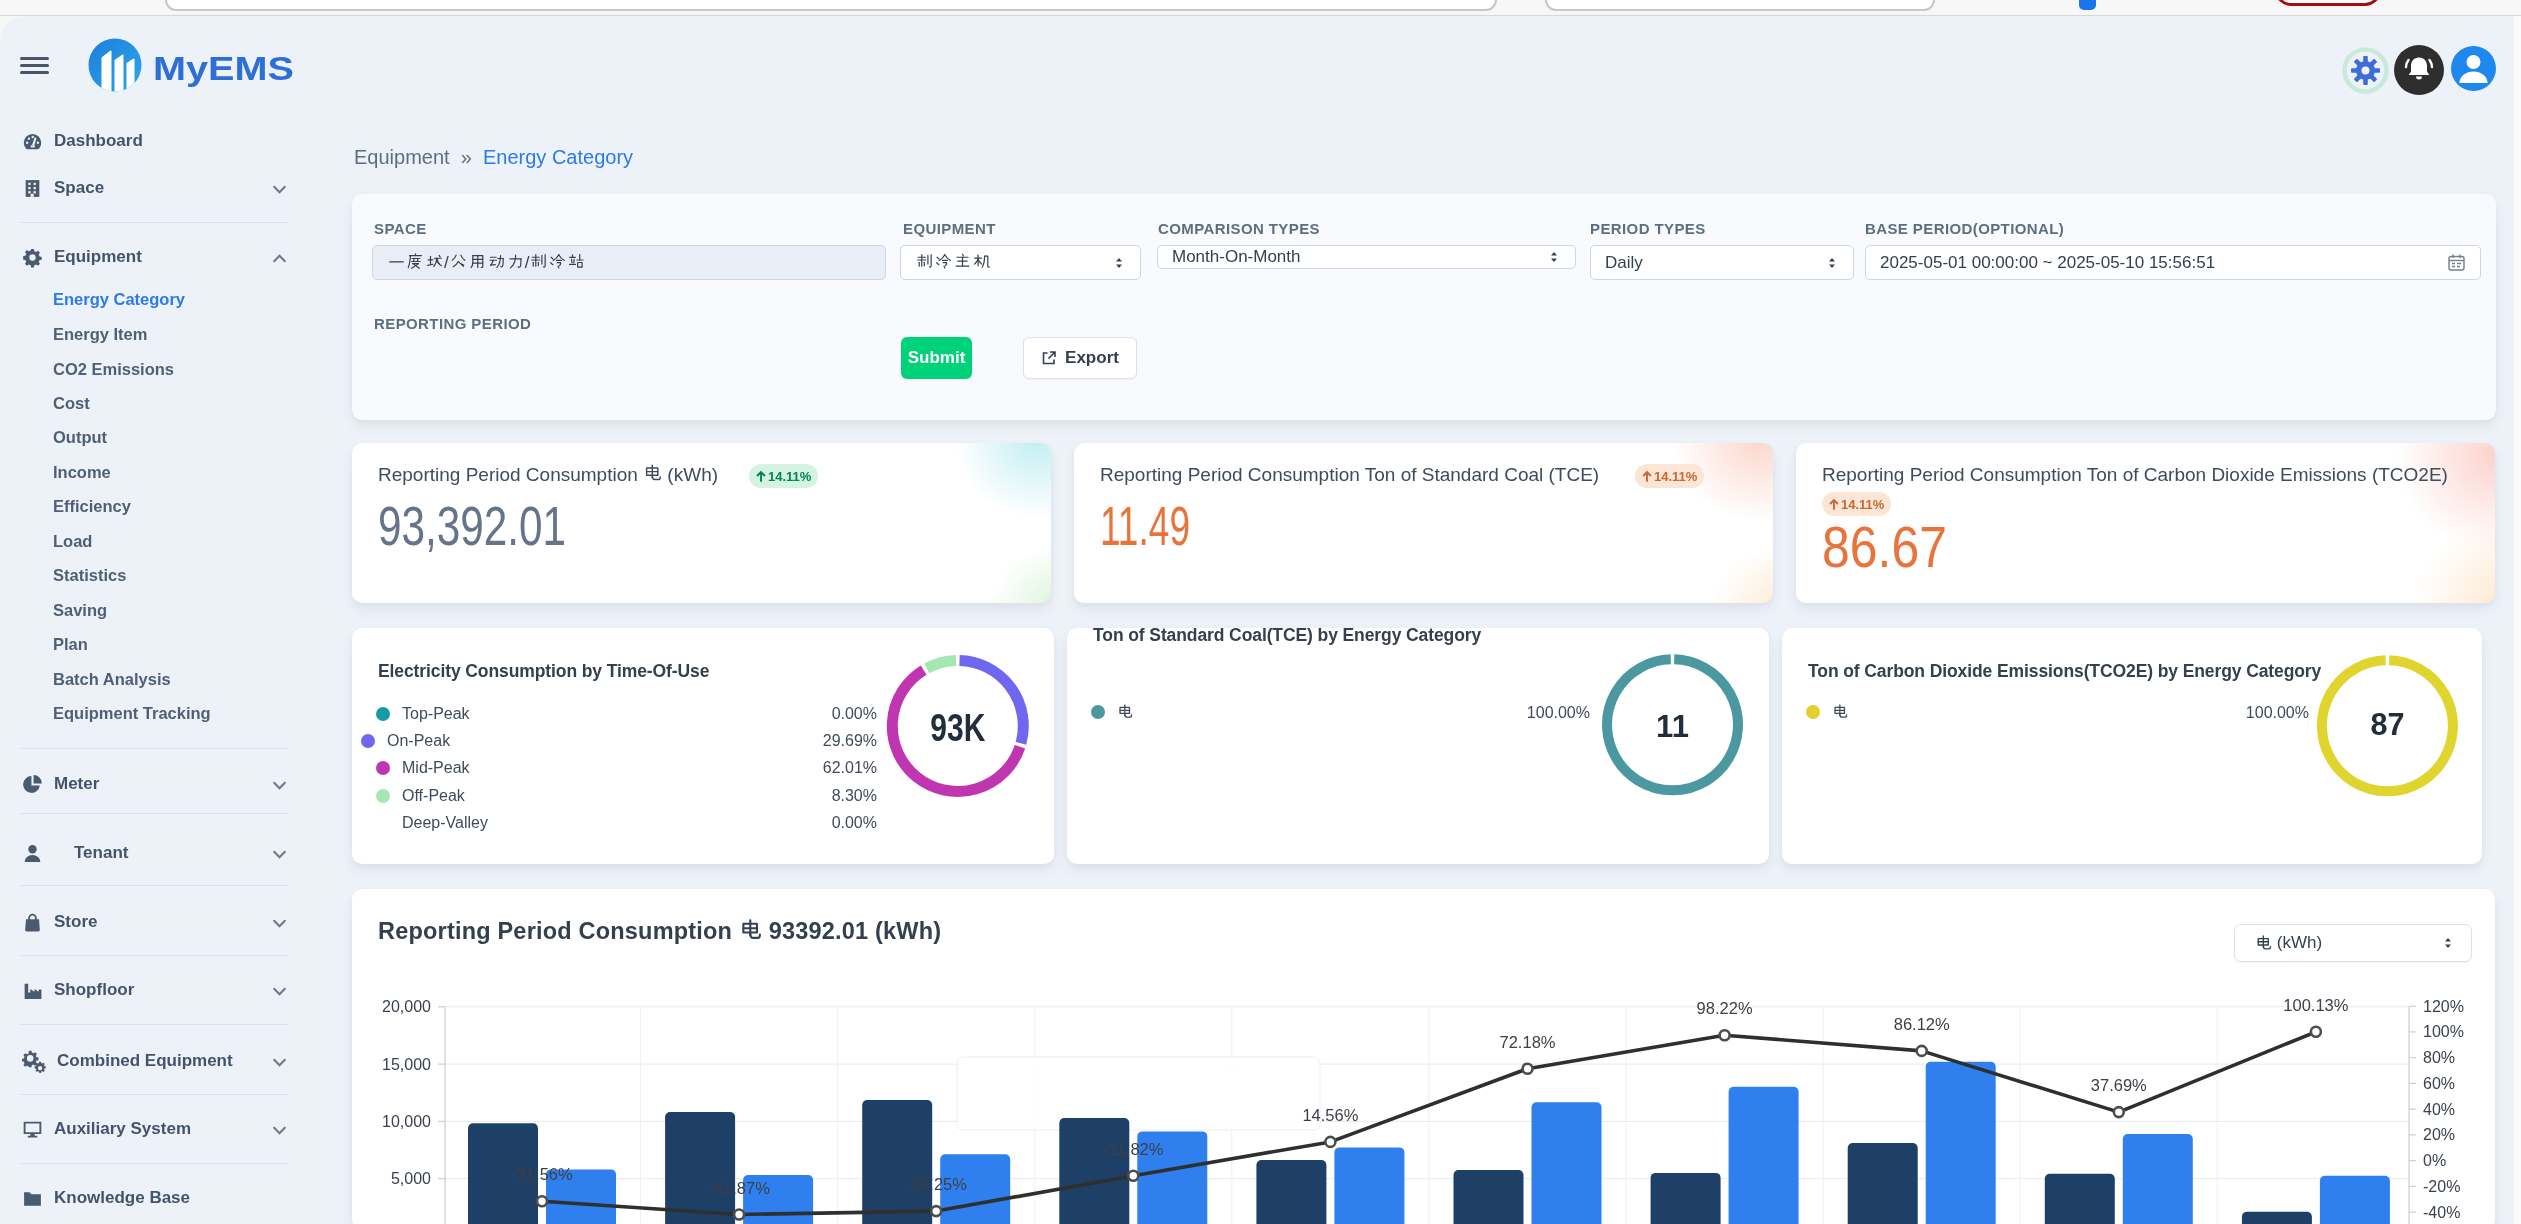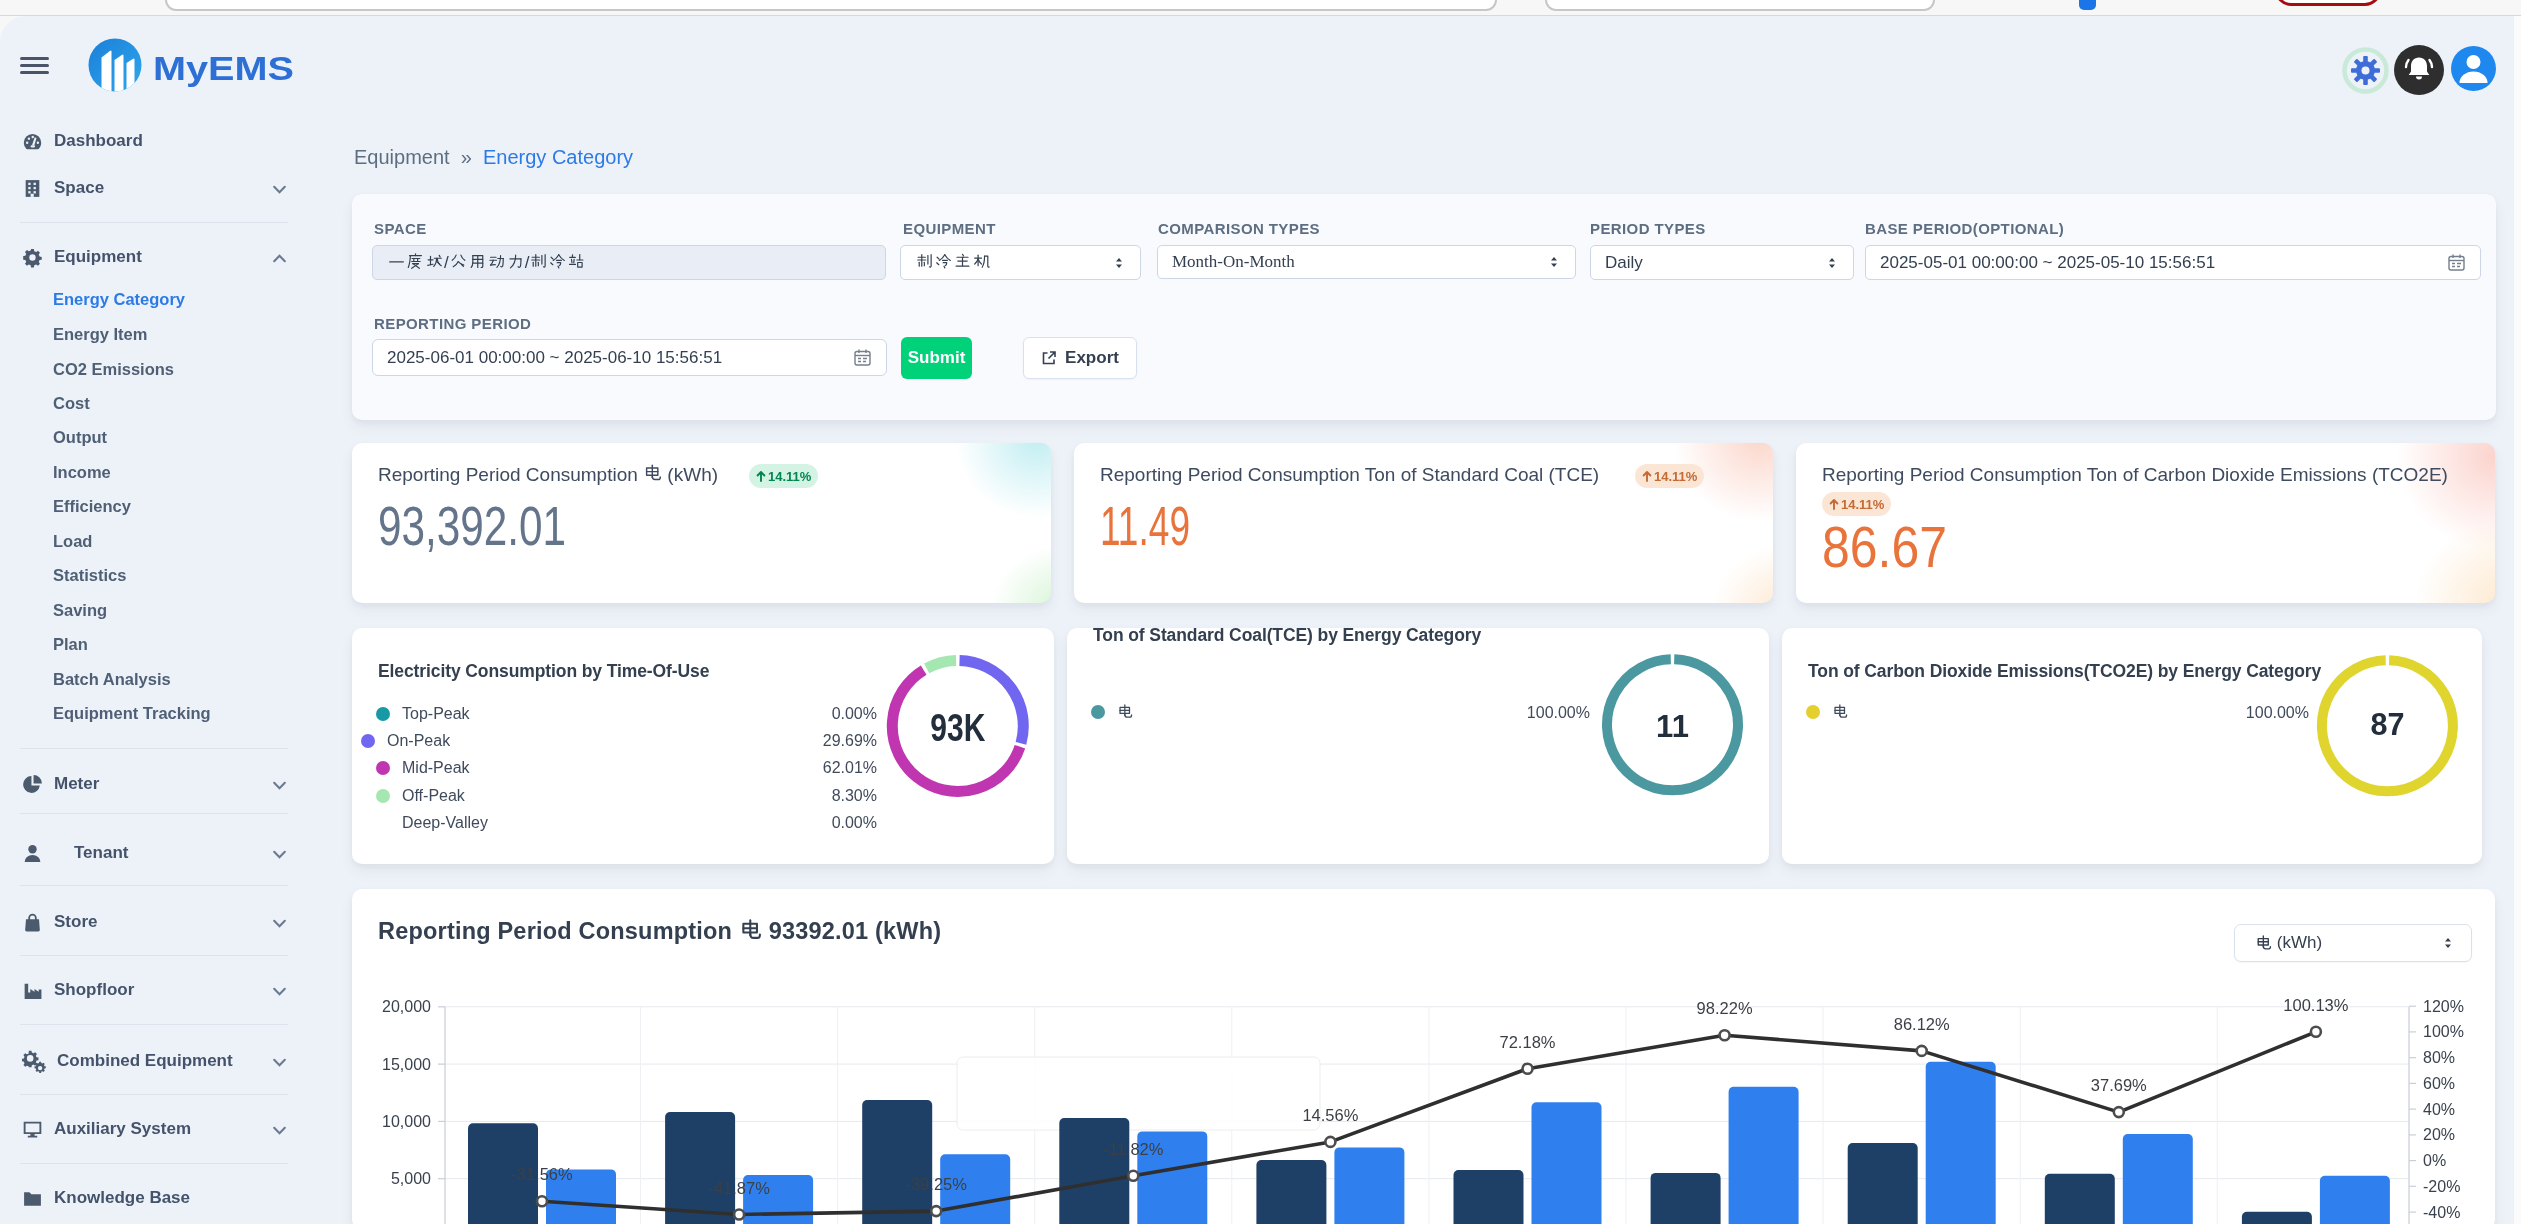--- a/index.html
+++ b/index.html
@@ -380,41 +380,36 @@
           <use href="#g-leng"></use>
         </svg><svg class="cjk" width="17" height="17" viewBox="0 0 20 20">
           <use href="#g-zhu"></use>
         </svg><svg class="cjk" width="17" height="17" viewBox="0 0 20 20">
           <use href="#g-ji"></use>
         </svg></span>
     <svg class="updn" width="14" height="16" viewBox="0 0 14 16" style="color:#344050;">
         <use href="#g-updn"></use>
       </svg>
   </div>
-  <div class="inp" style="left:1157px;top:245px;width:419px;height:34px;font-family:Liberation Serif, serif;">Month-On-Month
+  <div class="inp" style="left:1157px;top:245px;width:419px;height:24px;">Month-On-Month
     <svg class="updn" width="14" height="16" viewBox="0 0 14 16" style="color:#344050;">
         <use href="#g-updn"></use>
       </svg>
   </div>
   <div class="inp" style="left:1590px;top:245px;width:264px;height:35px;">Daily
     <svg class="updn" width="14" height="16" viewBox="0 0 14 16" style="color:#344050;">
         <use href="#g-updn"></use>
       </svg>
   </div>
   <div class="inp" style="left:1865px;top:245px;width:616px;height:35px;">2025-05-01 00:00:00 ~ 2025-05-10 15:56:51
     <svg class="updn" width="19" height="19" viewBox="0 0 19 19" style="color:#757f8d;fill:none;stroke:currentColor;stroke-width:1.4;">
         <use href="#g-cal"></use>
       </svg>
   </div>
   <div class="lbl" style="left:374px;top:315px;">REPORTING PERIOD</div>
-  <div class="inp" style="left:372px;top:339px;width:515px;height:37px;border-radius:6px;">2025-06-01 00:00:00 ~ 2025-06-10 15:56:51
-    <svg class="updn" width="19" height="19" viewBox="0 0 19 19" style="color:#757f8d;fill:none;stroke:currentColor;stroke-width:1.4;">
-        <use href="#g-cal"></use>
-      </svg>
-  </div>
   <div class="abs" style="left:901px;top:337px;width:71px;height:42px;background:#00d27a;border-radius:6px;display:flex;align-items:center;justify-content:center;color:#fff;font-size:17px;font-weight:700;">Submit</div>
   <div class="abs" style="left:1023px;top:337px;width:114px;height:42px;background:#fff;border:1px solid #d8e2ef;border-radius:6px;display:flex;align-items:center;justify-content:center;color:#344050;font-size:17px;font-weight:600;box-shadow:0 1px 2px rgba(0,0,0,.04);">
     <svg width="16" height="16" viewBox="0 0 16 16" style="margin-right:8px;">
         <path d="M6.5 3 H2.5 V13.5 H13 V9.5" fill="none" stroke="#344050" stroke-width="1.6"></path>
         <path d="M9 2 H14 V7 M14 2 L7.5 8.5" fill="none" stroke="#344050" stroke-width="1.6"></path>
       </svg>
     Export
   </div>
 
   <style>

